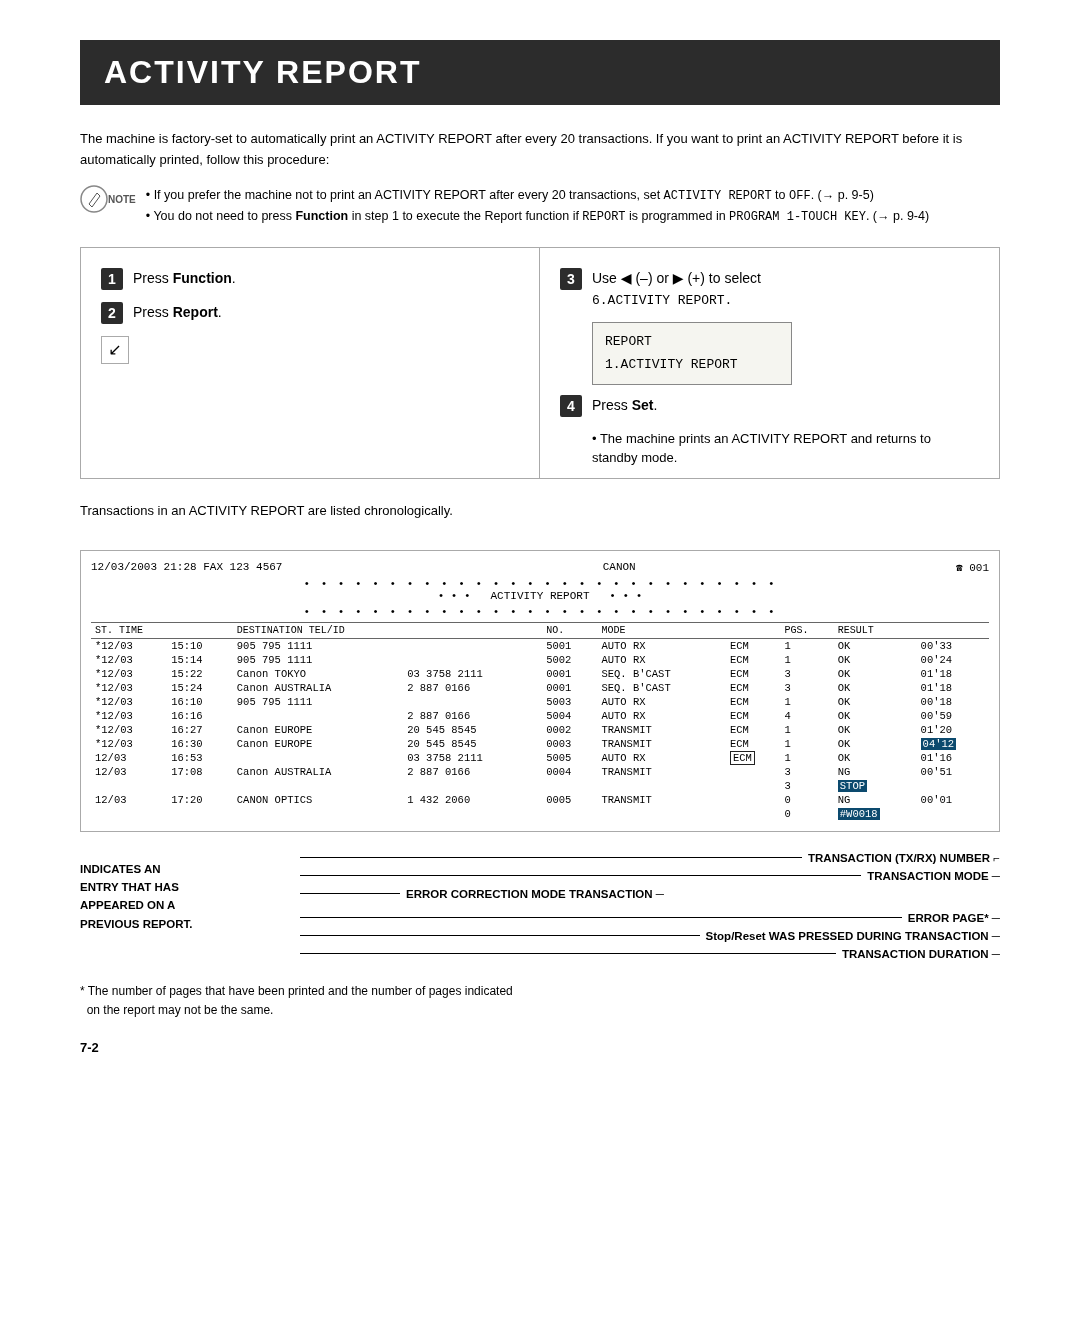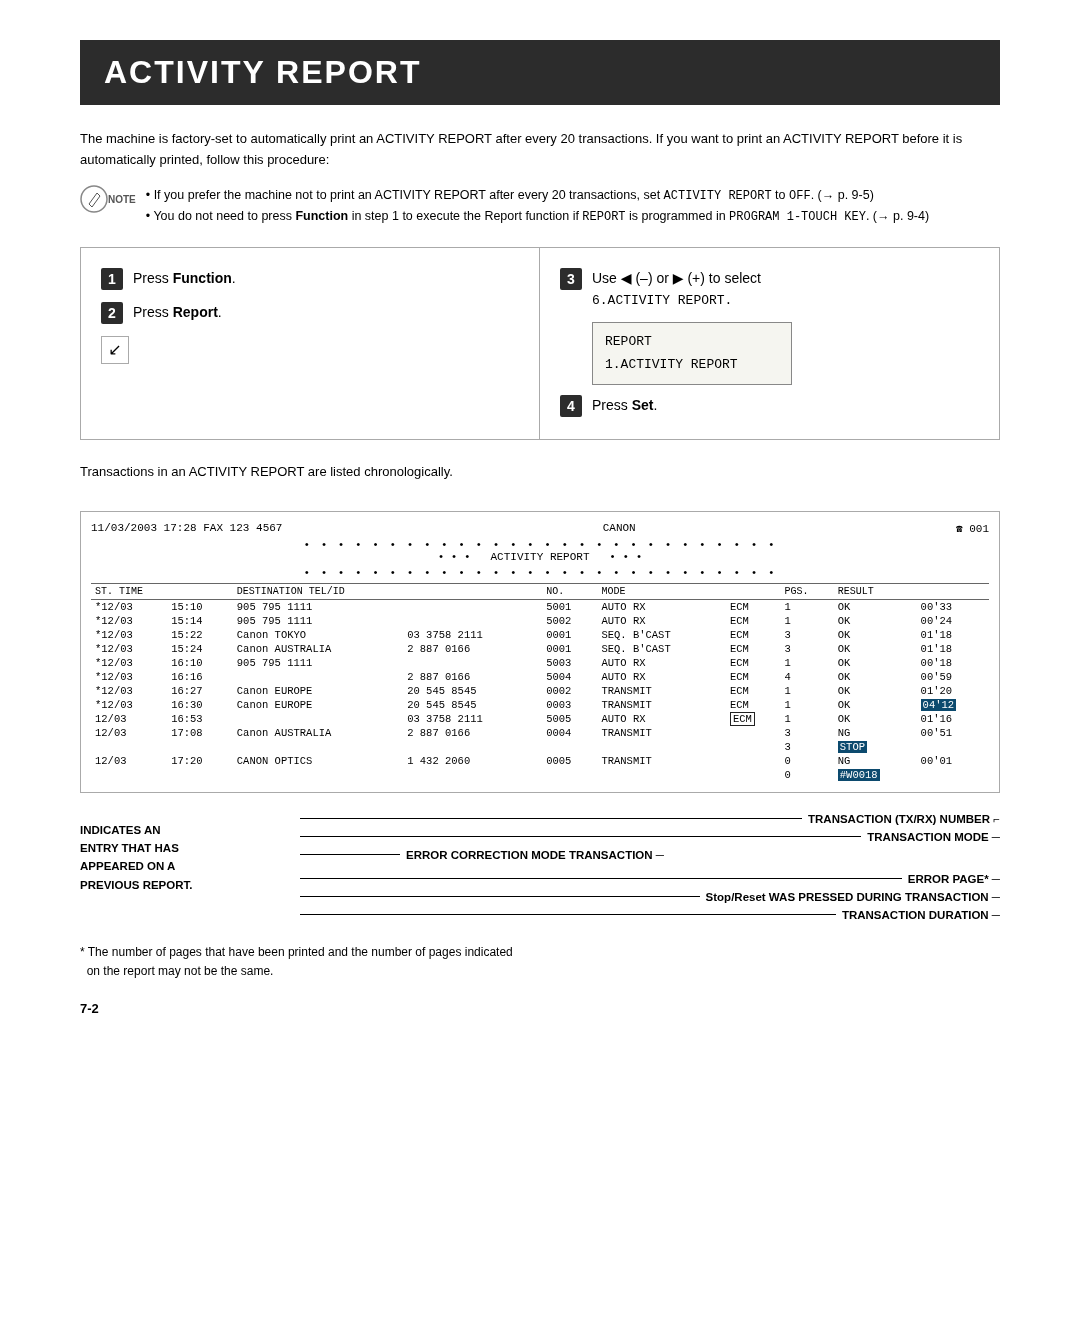--- a/index.html
+++ b/index.html
@@ -256,28 +256,29 @@
 
     <div class="lcd-display">
       <div>REPORT</div>
       <div>  1.ACTIVITY REPORT</div>
     </div>
 
     <div class="step-item">
       <div class="step-num">4</div>
       <div class="step-text">Press <b>Set</b>.</div>
     </div>
+    <div style="margin-left: 32px; font-size:13px; line-height:1.5;">• The machine prints an ACTIVITY REPORT and returns to standby mode.</div>
   </div>
 </div>
 
 <p class="activity-note">Transactions in an ACTIVITY REPORT are listed chronologically.</p>
 
 <div class="fax-report-wrapper">
   <div class="fax-report-header">
-    <span>11/03/2003  17:28  FAX 123 4567</span>
+    <span>12/03/2003  21:28  FAX 123 4567</span>
     <span>CANON</span>
     <span>☎ 001</span>
   </div>
   <div class="fax-dots">• • • • • • • • • • • • • • • • • • • • • • • • • • • •</div>
   <div class="fax-report-title">• • •&nbsp;&nbsp;&nbsp;ACTIVITY REPORT&nbsp;&nbsp;&nbsp;• • •</div>
   <div class="fax-dots">• • • • • • • • • • • • • • • • • • • • • • • • • • • •</div>
 
   <table class="fax-table">
     <thead>
       <tr>

